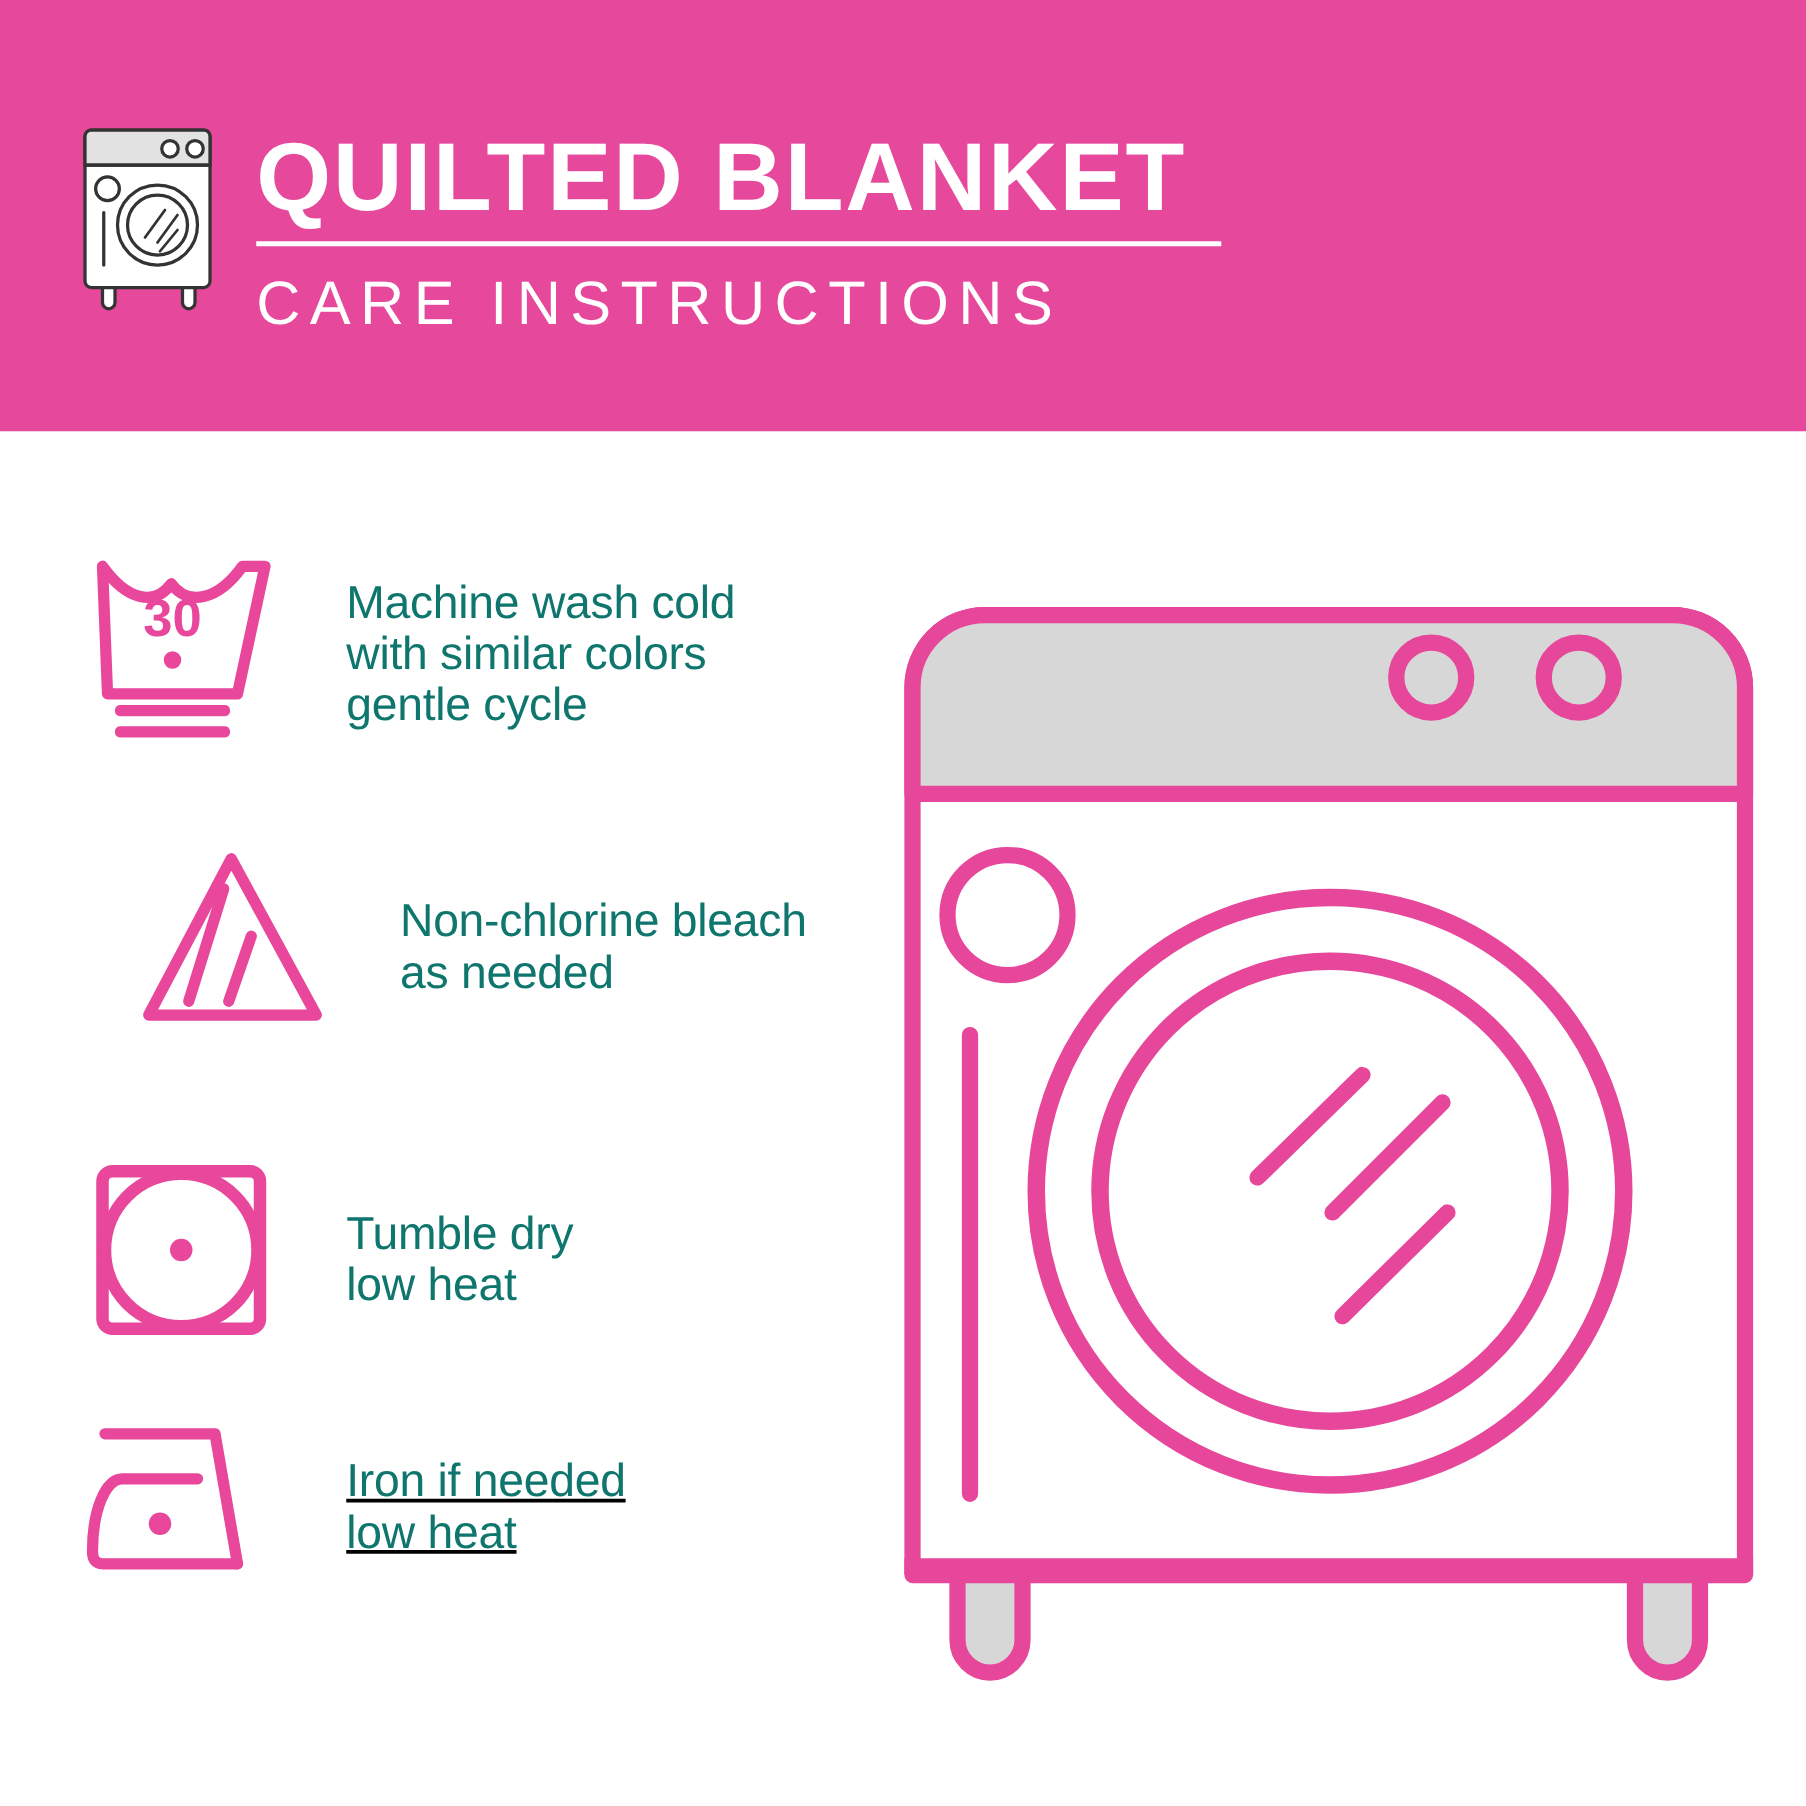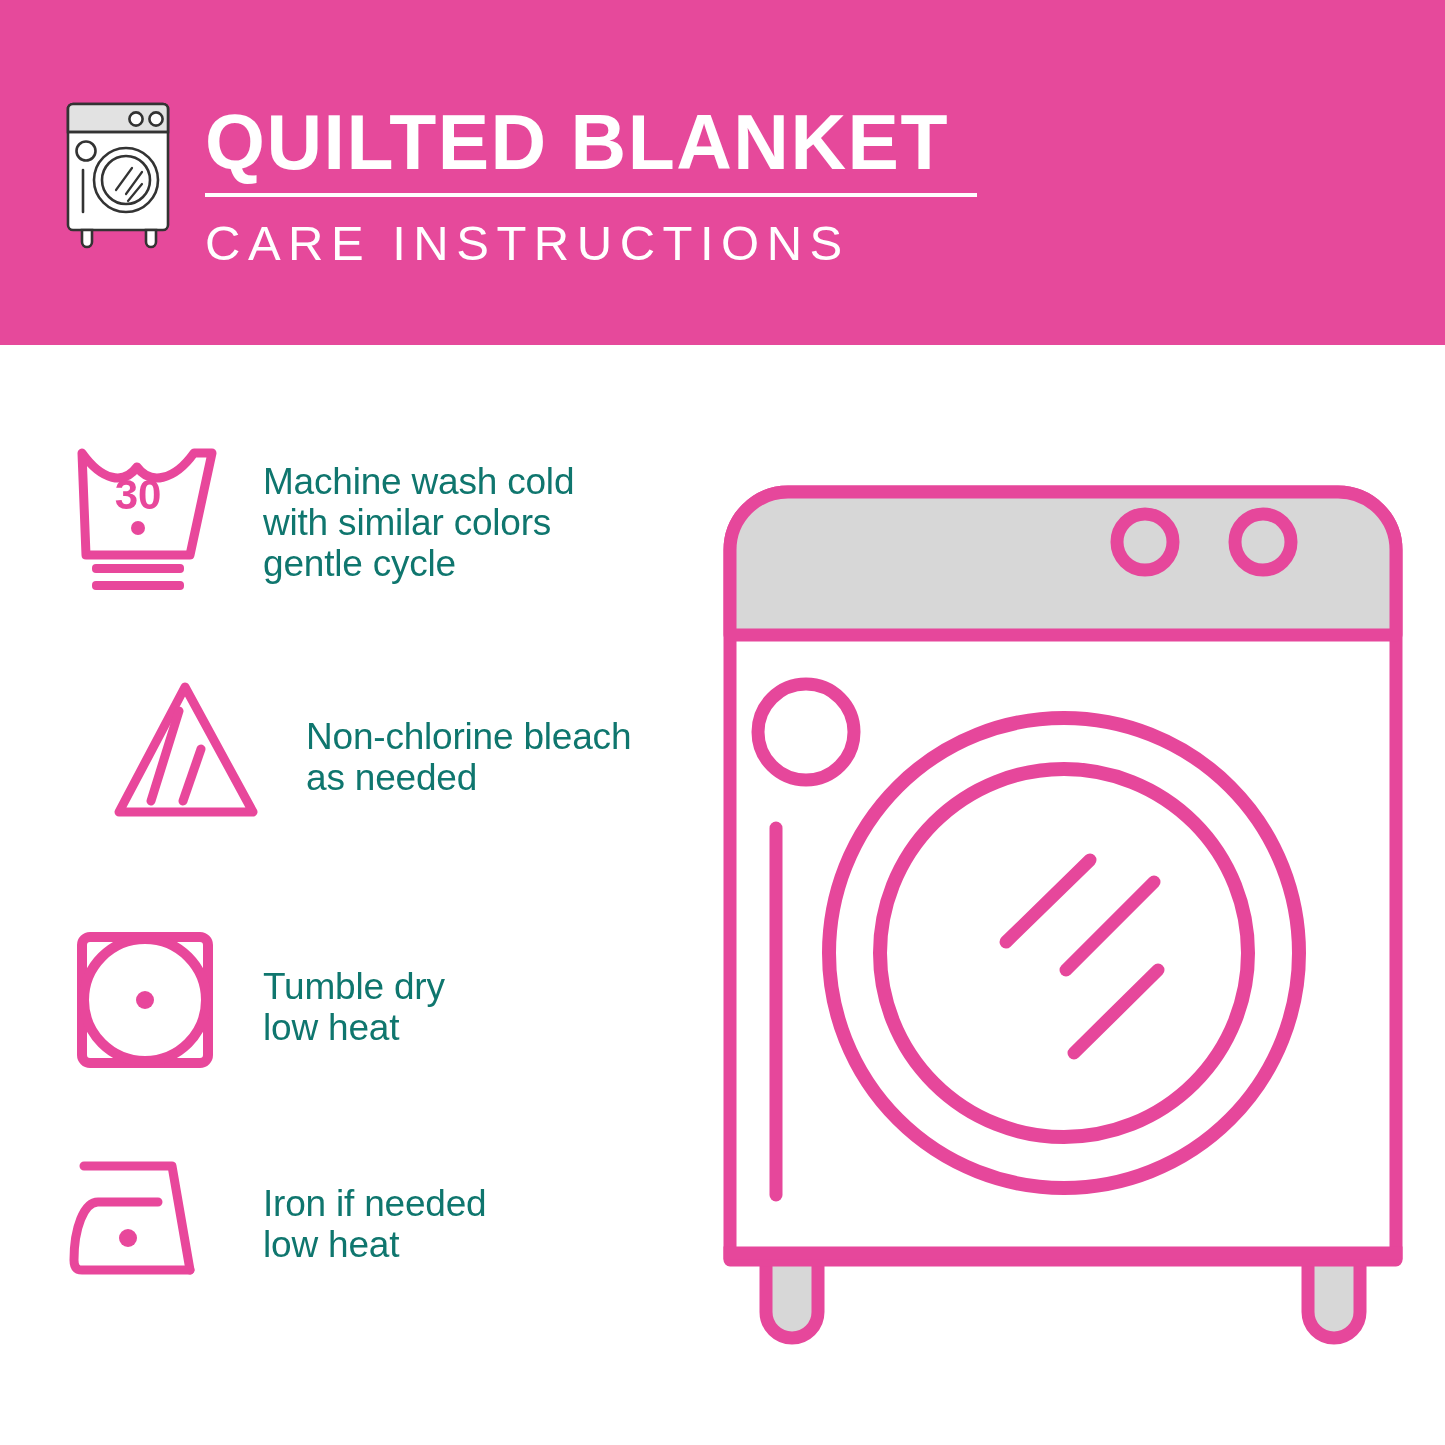--- a/index.html
+++ b/index.html
@@ -73,20 +73,21 @@
     left: 0;
     top: 345px;
     width: 700px;
   }
   .care-row {
     position: absolute;
     left: 0;
     width: 700px;
     display: flex;
     align-items: center;
+    gap: 14px;
   }
   .care-symbol {
     position: relative;
     width: 175px;
     min-width: 175px;
     height: 175px;
     margin-left: 62px;
     display: flex;
     align-items: center;
     justify-content: center;
@@ -192,21 +193,21 @@
         <svg viewBox="0 0 175 175" width="175" height="175">
           <rect x="20" y="18" width="126" height="126" rx="8" ry="8" fill="none" stroke="#e8479b" stroke-width="10"></rect>
           <circle cx="83" cy="81" r="61" fill="none" stroke="#e8479b" stroke-width="10"></circle>
           <circle cx="83" cy="81" r="9" fill="#e8479b"></circle>
         </svg>
       </div>
       <div class="care-text">Tumble dry
 low heat</div>
     </div>
 
-    <div class="care-row" style="top:791px;">
+    <div class="care-row" style="top:772px;text-decoration:underline;">
       <div class="care-symbol">
         <svg viewBox="0 0 175 175" width="175" height="175">
 
           <path d="M22 30 L110 30 L128 134" fill="none" stroke="#e8479b" stroke-width="9" stroke-linecap="round" stroke-linejoin="round"></path>
 
           <path d="M96 66 L36 66 C22 66 12 92 12 124
                    C12 130 14 134 20 134 L128 134" fill="none" stroke="#e8479b" stroke-width="9" stroke-linecap="round" stroke-linejoin="round"></path>
 
           <circle cx="66" cy="102" r="9" fill="#e8479b"></circle>
         </svg>

